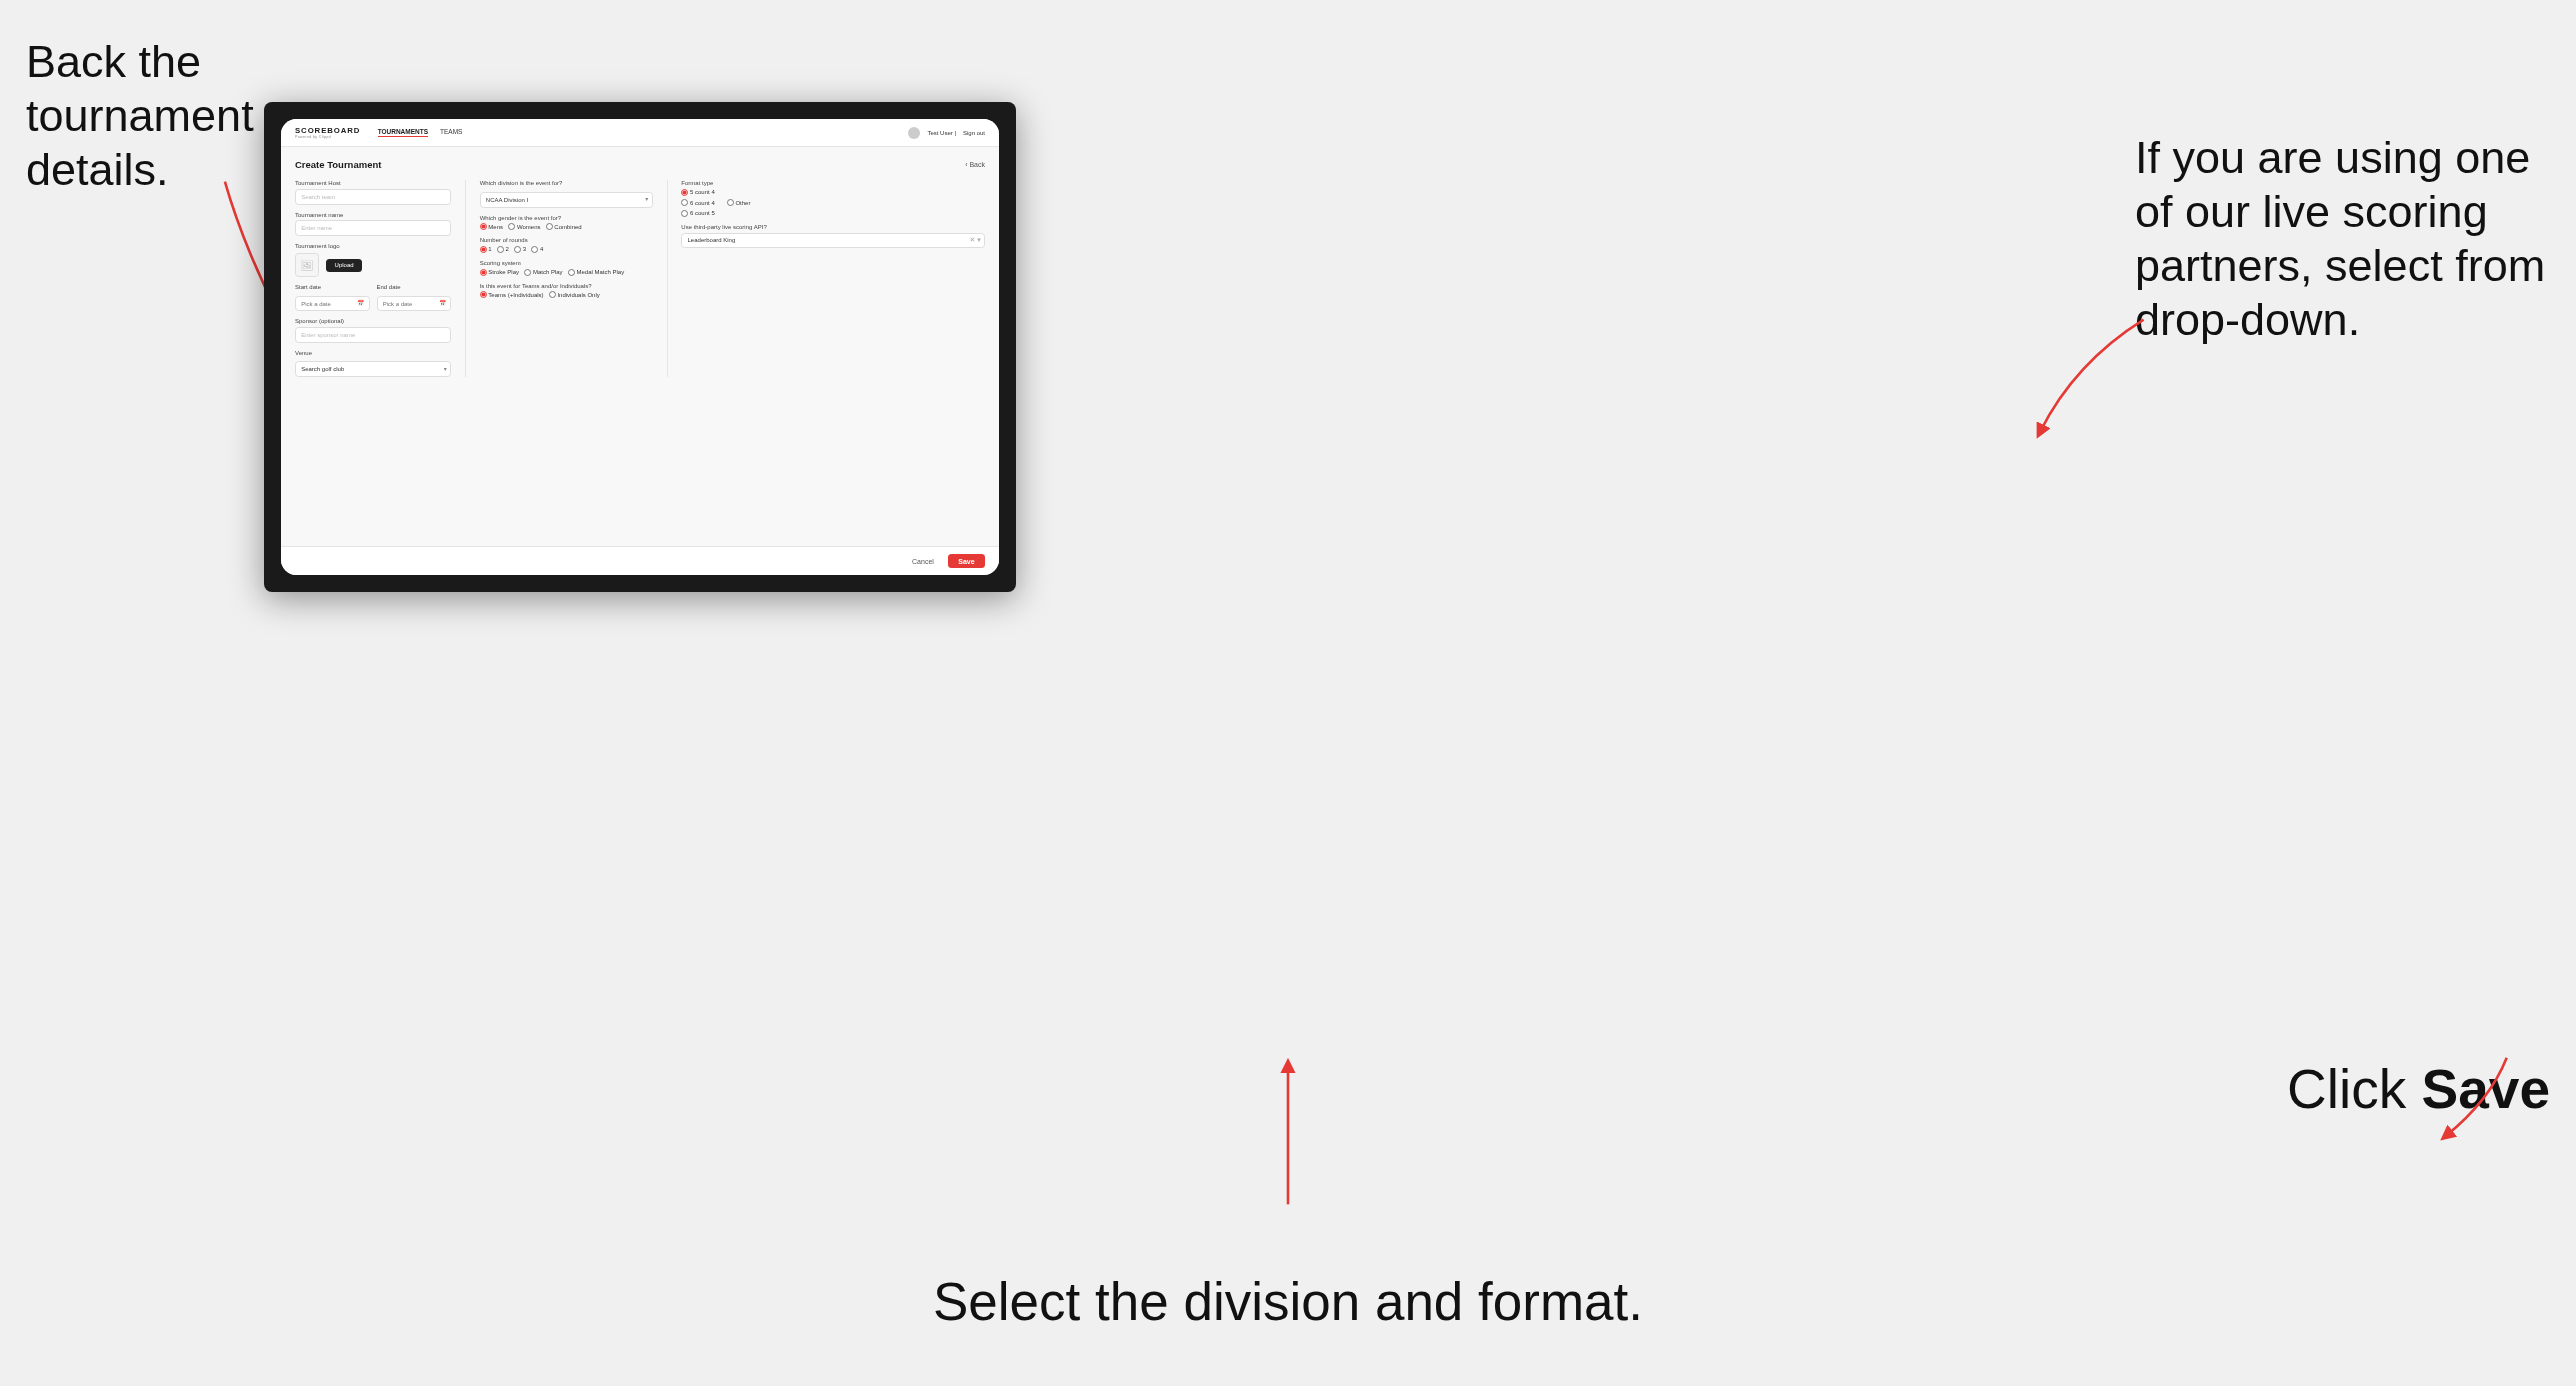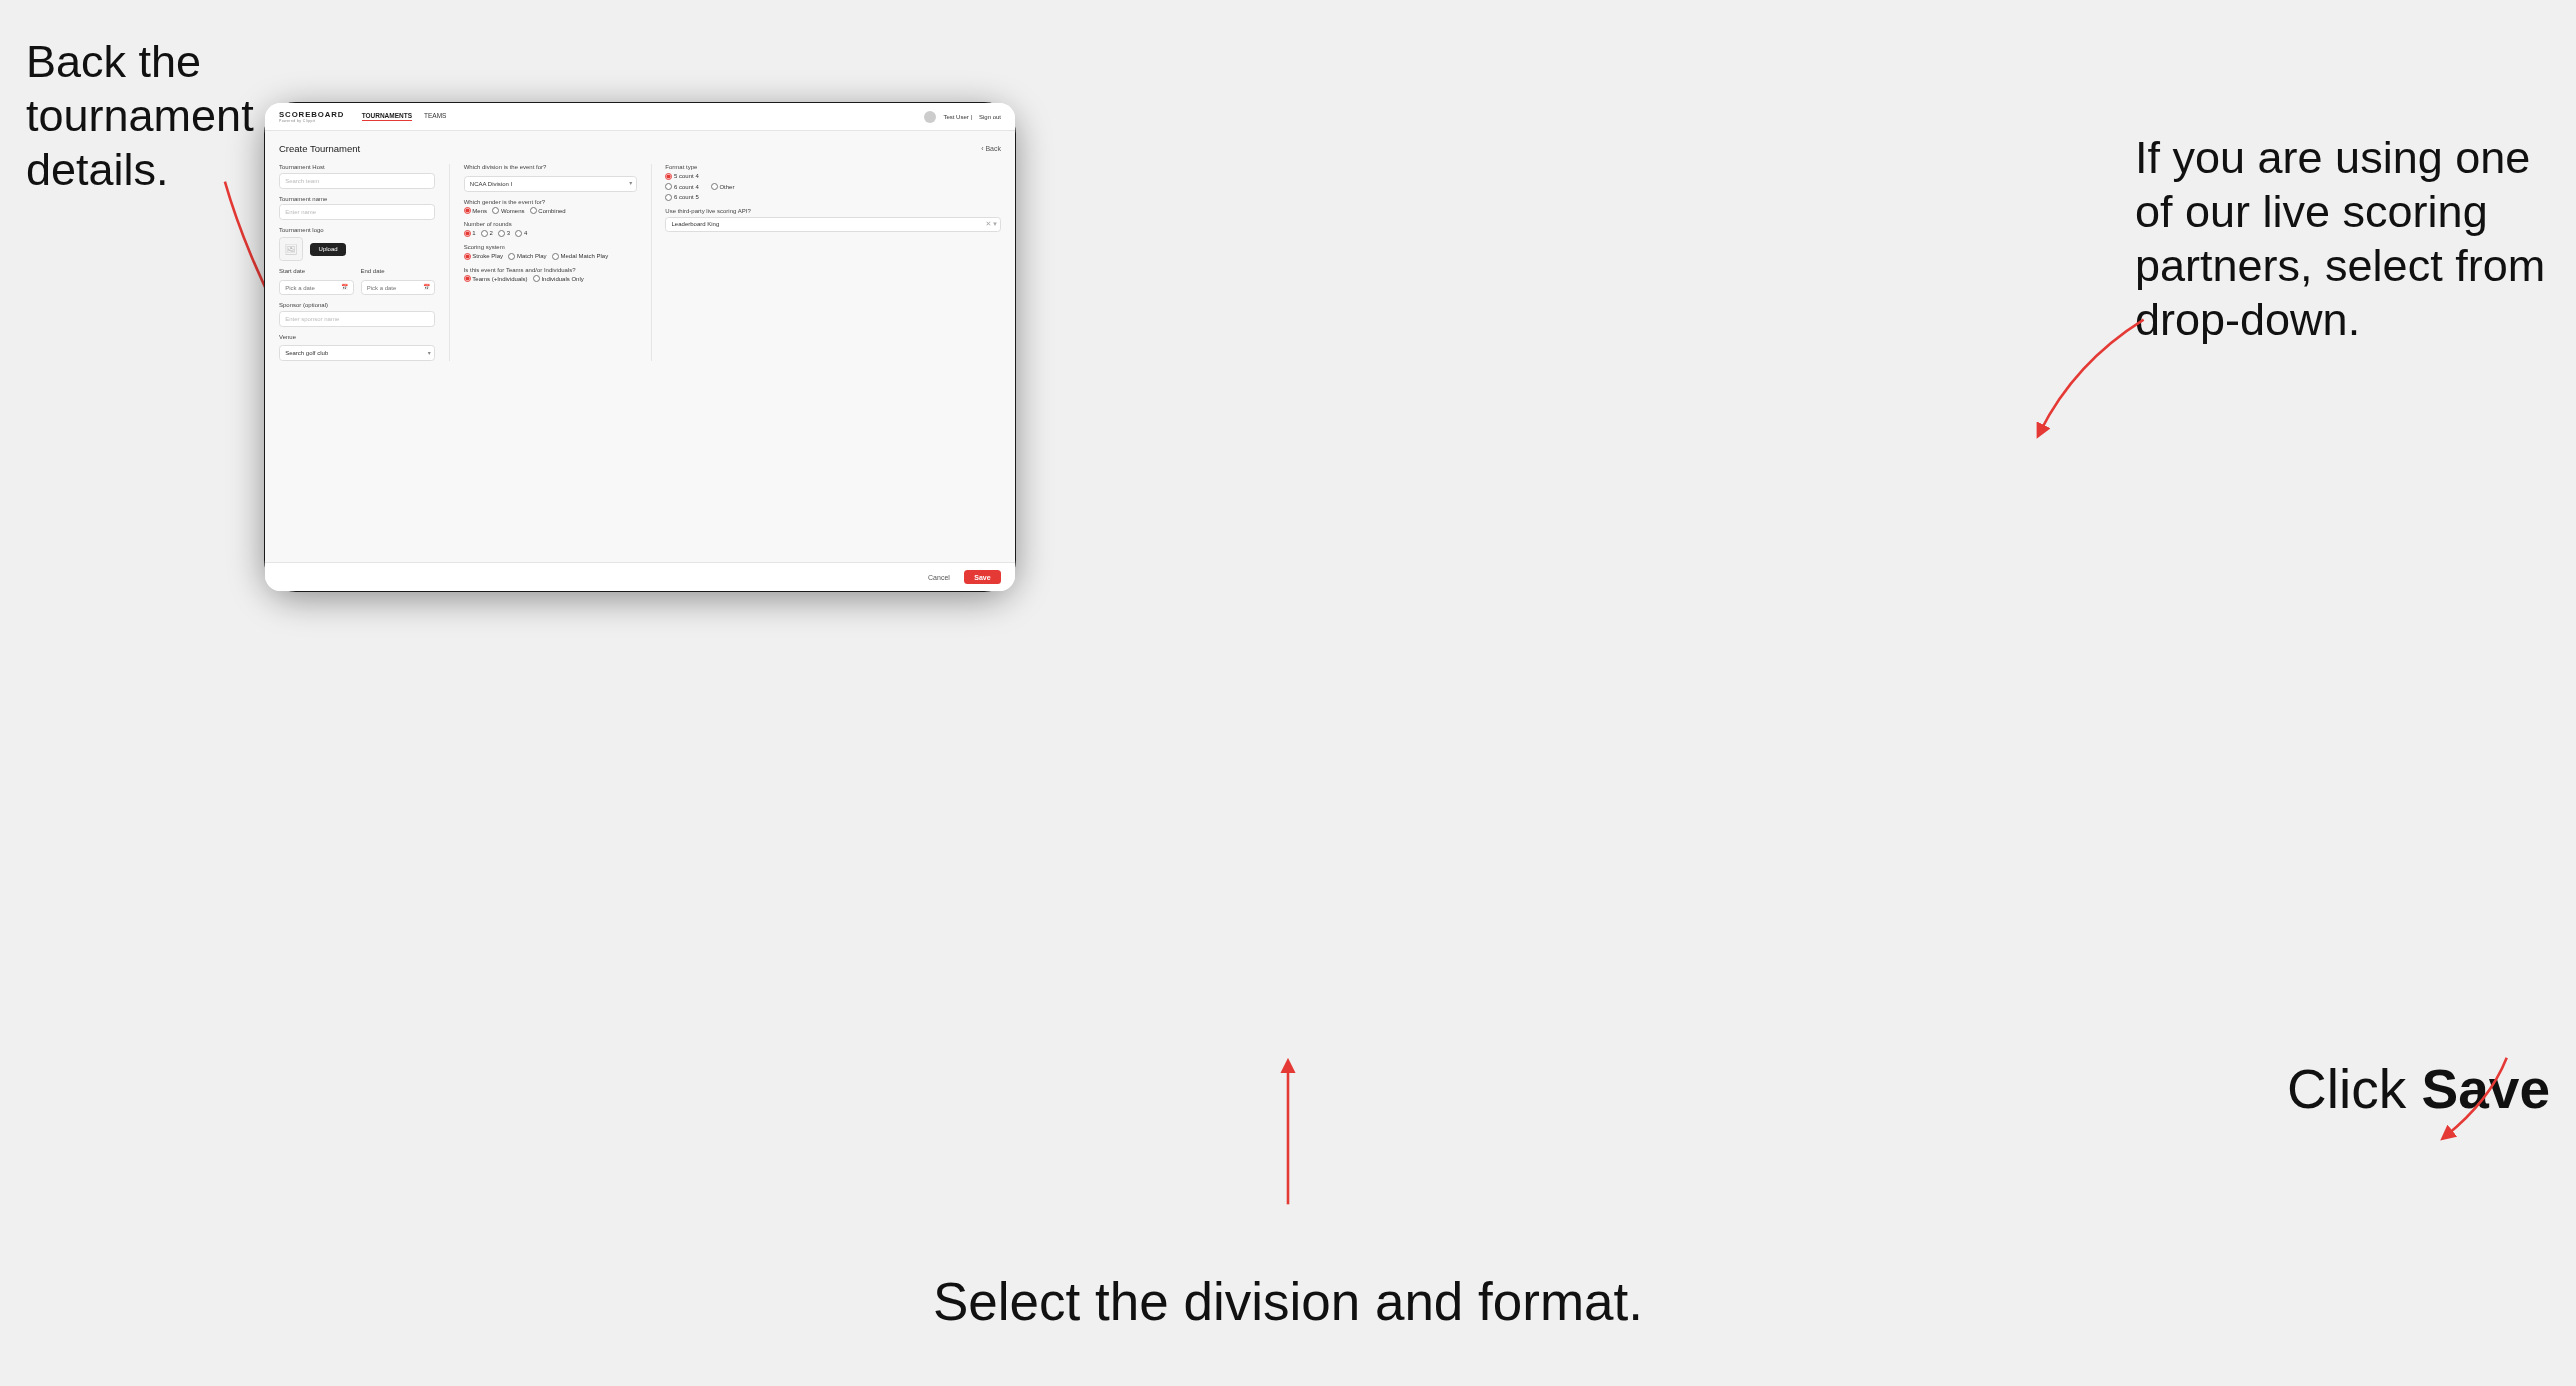--- a/index.html
+++ b/index.html
@@ -53,22 +53,22 @@
     }
 
     
     .tablet {
       position: absolute;
       top: 102px;
       left: 264px;
       width: 752px;
       height: 490px;
       background: #1a1a1a;
-      border-radius: 32px;
-      padding: 1px;
+      border-radius: 8px;
+      padding: 17px;
       box-shadow: 0 7px 35px rgba(0,0,0,0.4);
     }
     .tablet-screen {
       width: 100%;
       height: 100%;
       background: #fff;
       border-radius: 15.6px;
       overflow: hidden;
       display: flex;
       flex-direction: column;
@@ -141,21 +141,21 @@
 
     
     .page-header {
       display: flex;
       justify-content: space-between;
       align-items: center;
       margin-bottom: 10.4px;
     }
     .page-title {
       font-size: 9.5px;
-      font-weight: 400;
+      font-weight: 700;
       color: #1a1a1a;
     }
     .back-btn {
       font-size: 7px;
       color: #555;
       cursor: pointer;
     }
     .back-btn::before {
       content: '‹ ';
     }

